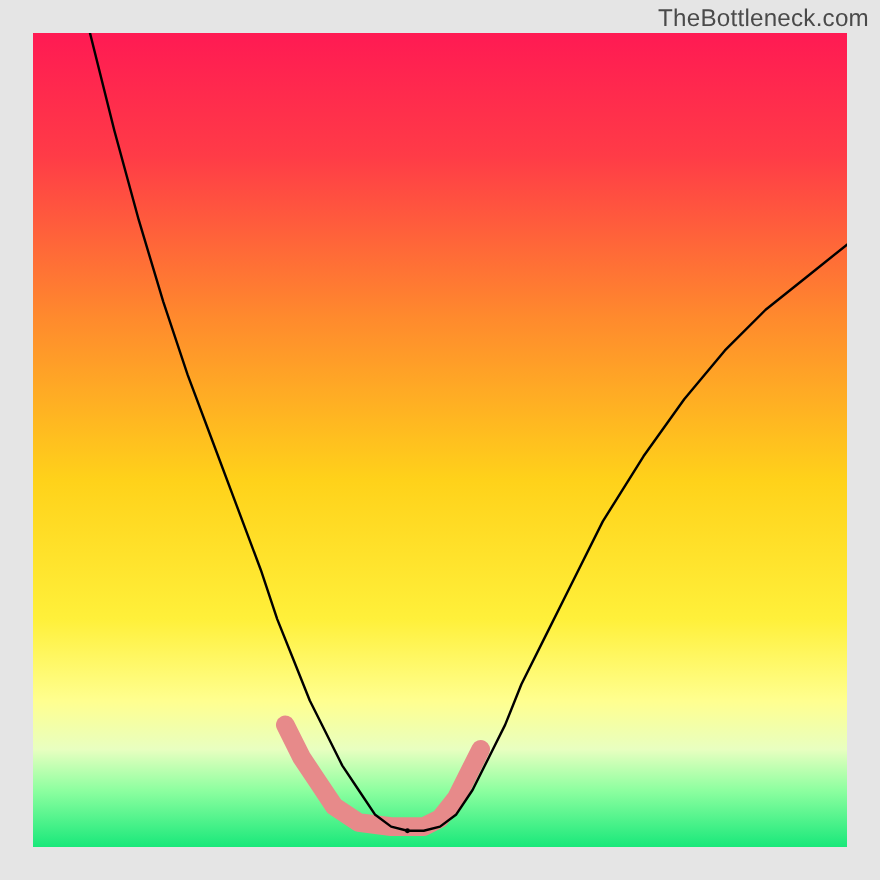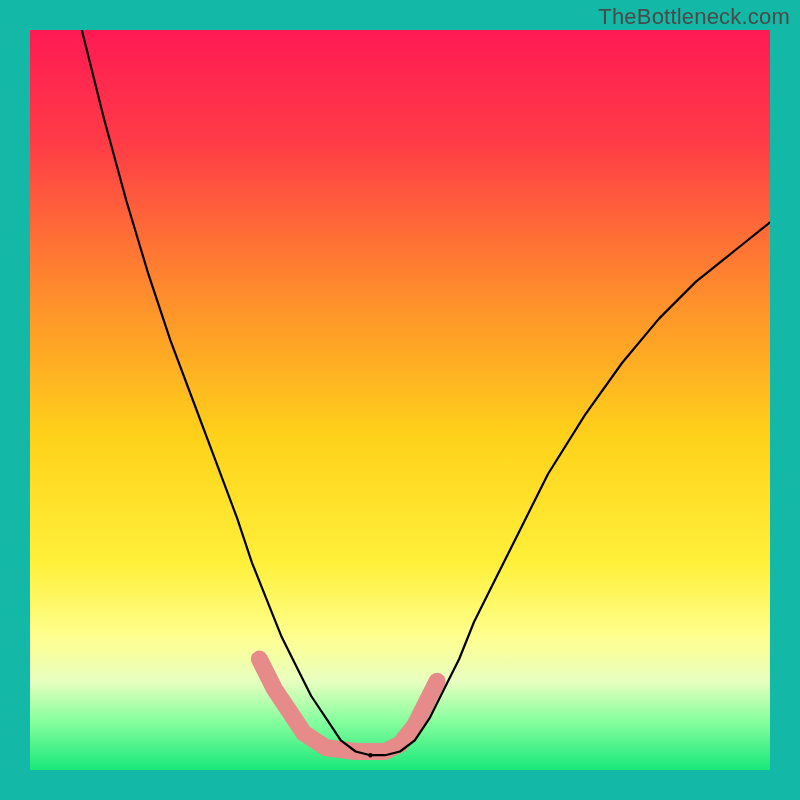--- a/index.html
+++ b/index.html
@@ -10,21 +10,21 @@
     background: #000;
     overflow: hidden;
     font-family: Arial, Helvetica, sans-serif;
   }
   .frame {
     position: absolute;
     left: 0;
     top: 0;
     width: 800px;
     height: 800px;
-    background: #14b8a6;
+    background: #e5e5e5;
   }
   .plot {
     position: absolute;
     left: 30px;
     top: 30px;
     width: 740px;
     height: 740px;
     
   }
   .watermark {

